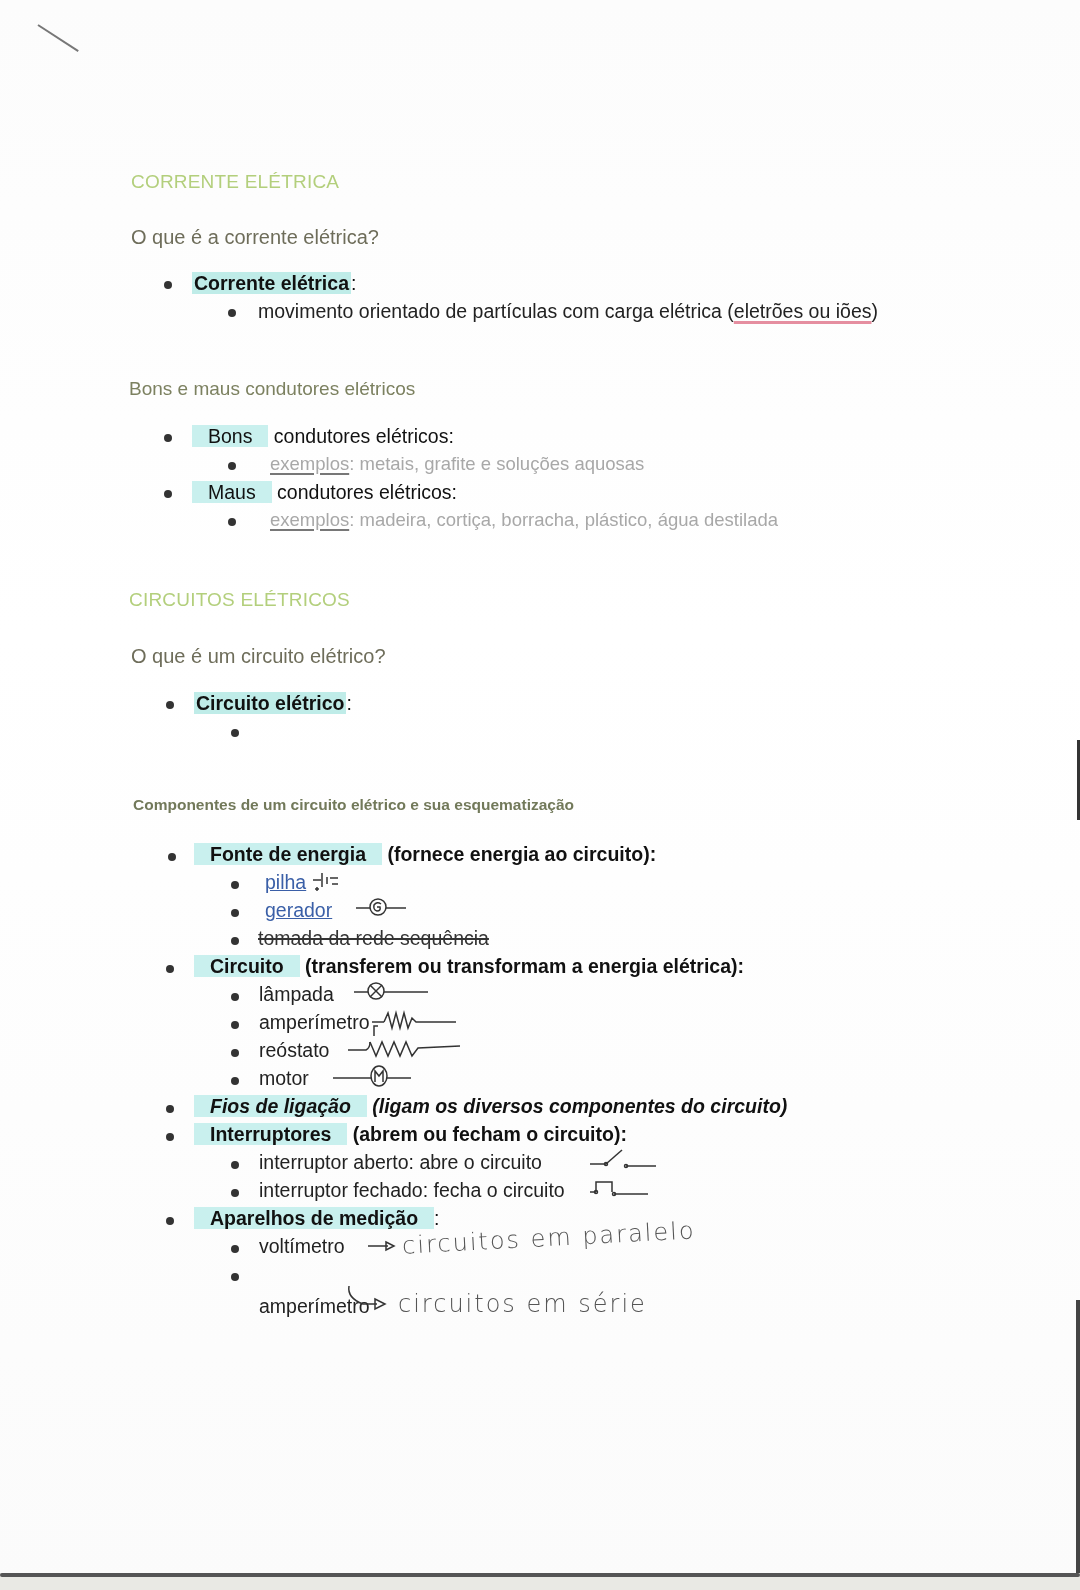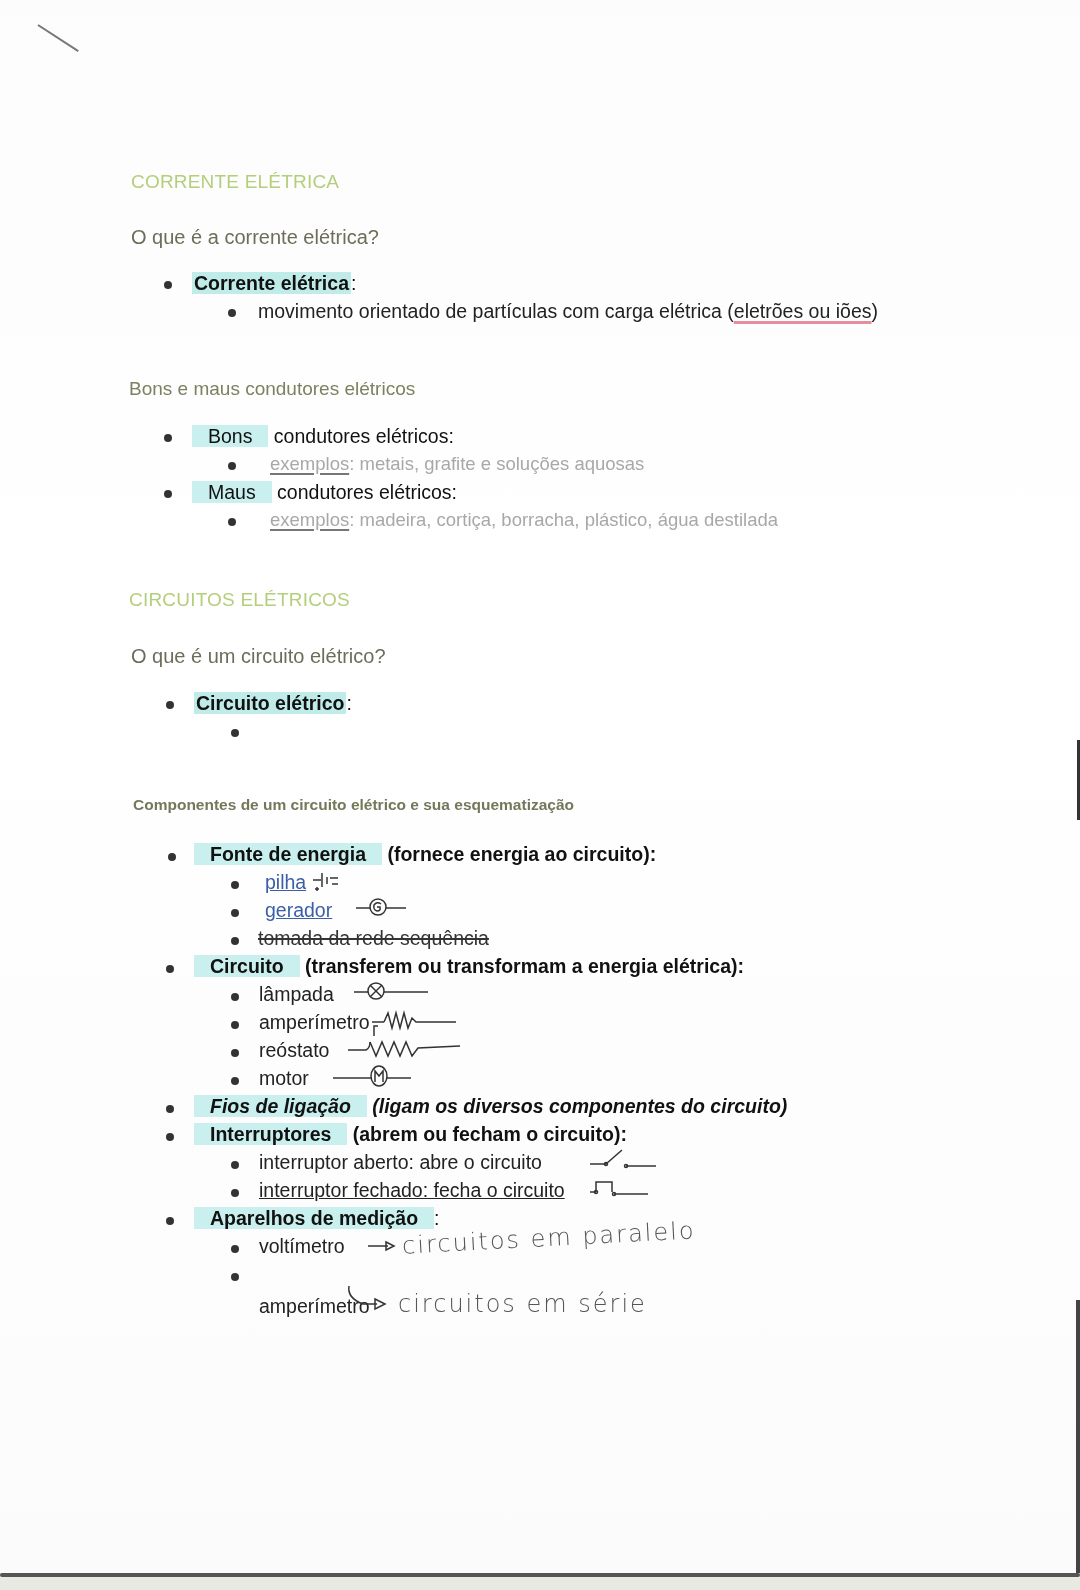--- a/index.html
+++ b/index.html
@@ -193,21 +193,21 @@
   <div class="abs lvl2" style="left:259px; top:1151px;">interruptor aberto: abre o circuito</div>
   <svg class="sym" style="left:590px; top:1146px;" width="70" height="26">
     <line x1="0" y1="18" x2="16" y2="18"></line>
       <line x1="16" y1="18" x2="32" y2="4"></line>
       <circle cx="16" cy="18" r="1.5" fill="#333"></circle>
       <circle cx="36" cy="20" r="1.5" fill="#333"></circle>
       <line x1="36" y1="20" x2="66" y2="20"></line>
   </svg>
 
   <div class="bullet" style="left:231px; top:1189px;"></div>
-  <div class="abs lvl2" style="left:259px; top:1179px;text-decoration:underline;">interruptor fechado: fecha o circuito</div>
+  <div class="abs lvl2" style="left:259px; top:1179px;">interruptor fechado: fecha o circuito</div>
   <svg class="sym" style="left:590px; top:1178px;" width="62" height="22">
     <line x1="0" y1="14" x2="6" y2="14"></line>
       <path d="M6 14 L6 4 L22 4 L22 14"></path>
       <circle cx="6" cy="14" r="1.5" fill="#333"></circle>
       <circle cx="24" cy="16" r="1.5" fill="#333"></circle>
       <line x1="24" y1="16" x2="58" y2="16"></line>
   </svg>
 
   <div class="bullet" style="left:166px; top:1217px;"></div>
   <div class="abs lvl1b" style="left:194px; top:1207px;">

